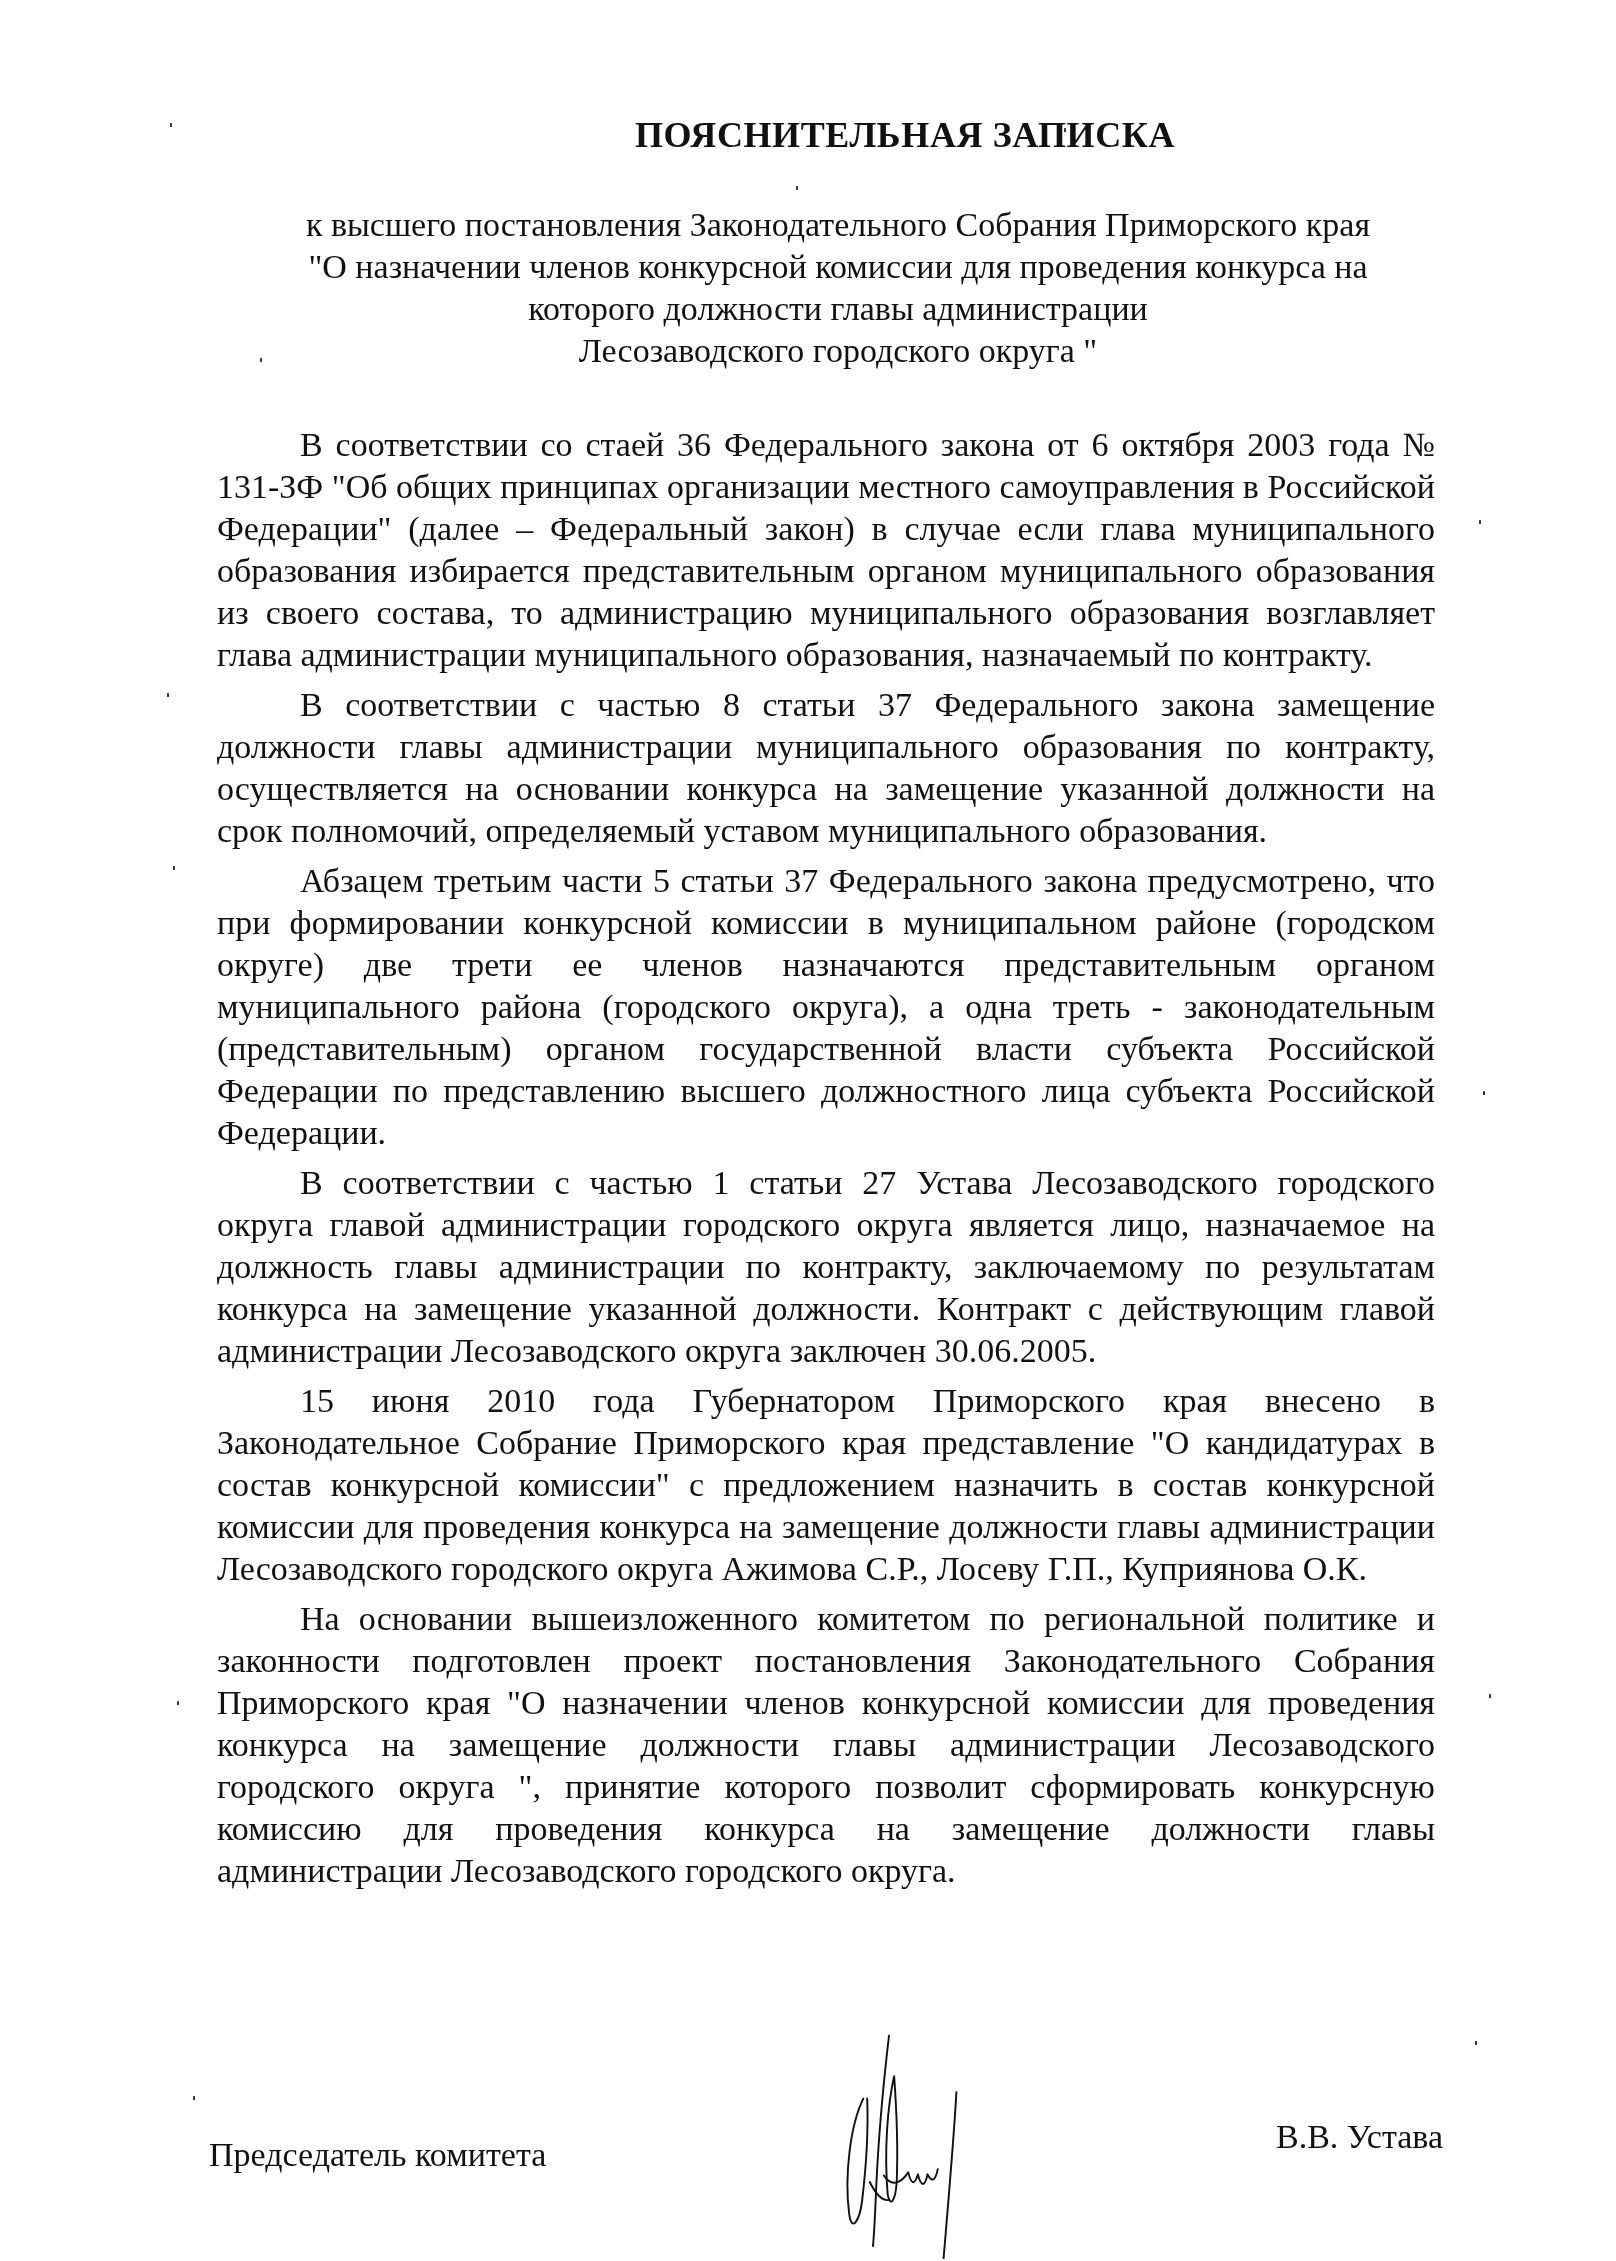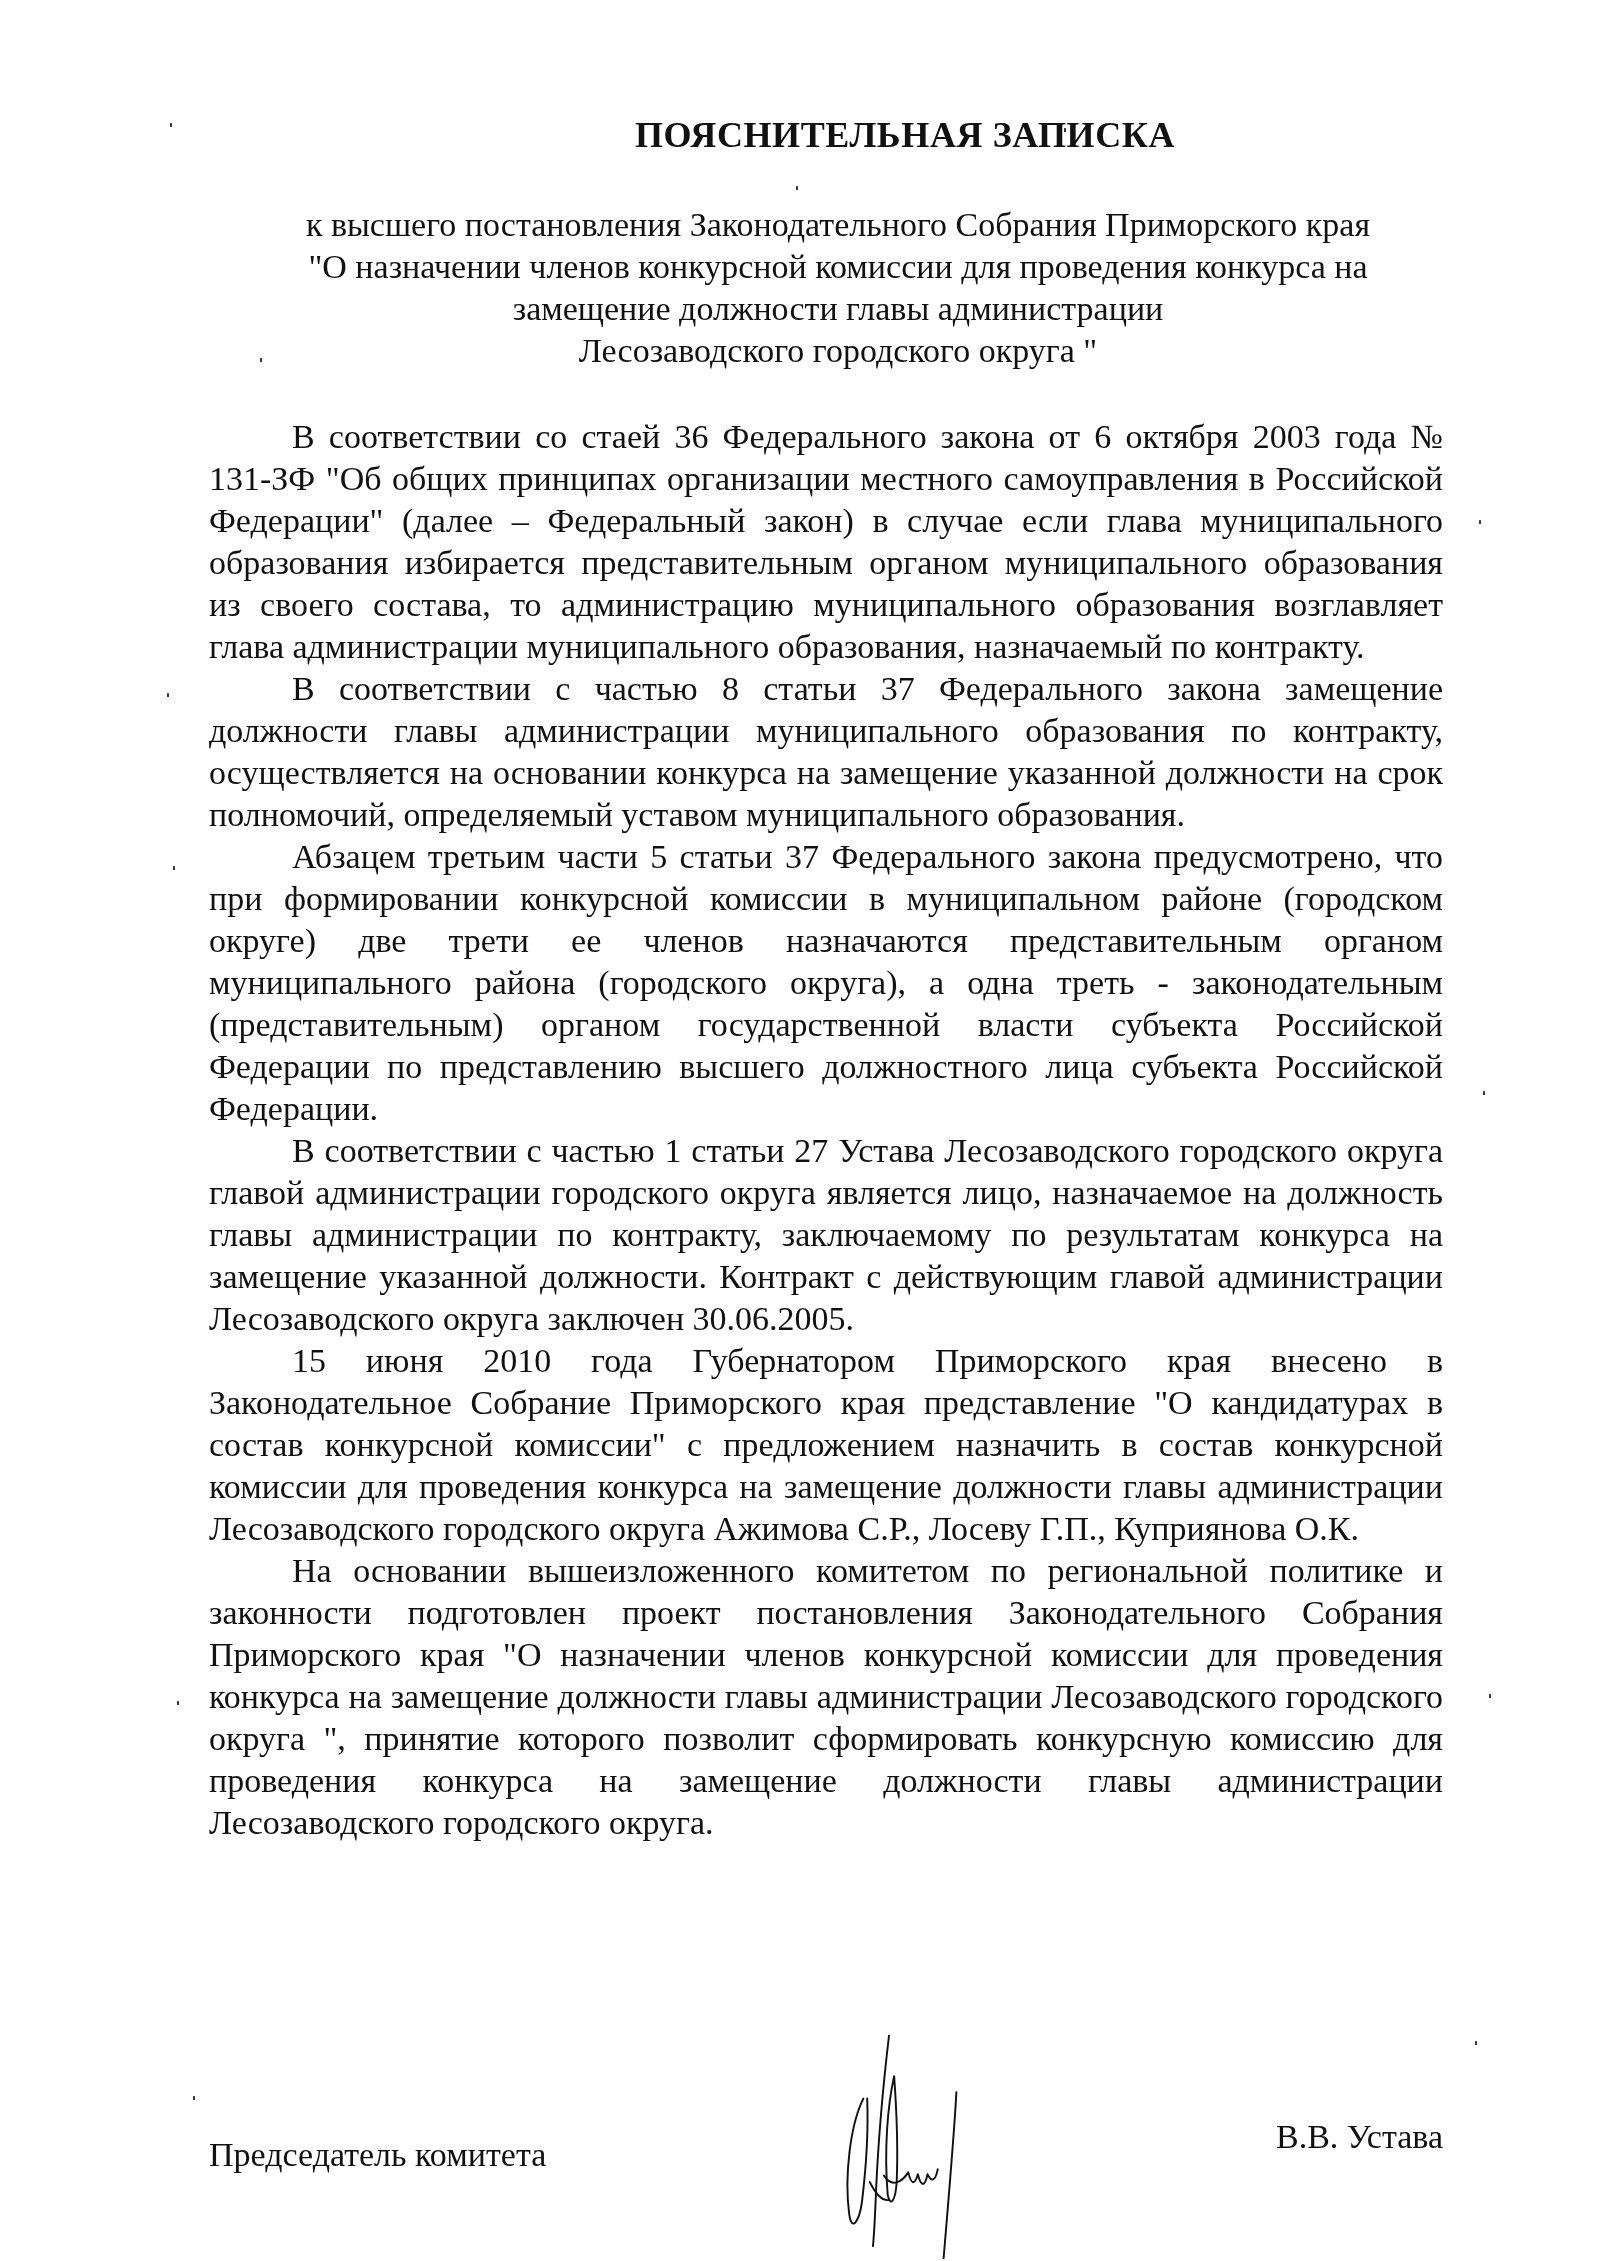--- a/index.html
+++ b/index.html
@@ -48,21 +48,21 @@
     .body {
       position: absolute;
       top: 416px;
       left: 209px;
       width: 1234px;
       font-size: 34px;
       line-height: 42px;
       text-align: justify;
     }
     .body p {
-      margin: 0;
+      margin: 8px;
       text-indent: 83px;
       text-align-last: left;
     }
     .signature-row {
       position: absolute;
       top: 2022px;
       left: 209px;
       width: 1234px;
       height: 239px;
     }
@@ -98,21 +98,21 @@
 </head>
 <body>
 
 <div class="page">
 
   <h1 class="title">ПОЯСНИТЕЛЬНАЯ ЗАПИСКА</h1>
 
   <div class="subtitle">
     <div>к высшего постановления Законодательного Собрания Приморского края</div>
     <div>"О назначении членов конкурсной комиссии для проведения конкурса на</div>
-    <div>замещение должности главы администрации</div>
+    <div>которого должности главы администрации</div>
     <div>Лесозаводского городского округа "</div>
   </div>
 
   <div class="body">
     <p>В соответствии со стаей 36 Федерального закона от 6 октября 2003 года № 131-ЗФ "Об общих принципах организации местного самоуправления в Российской Федерации" (далее – Федеральный закон) в случае если глава муниципального образования избирается представительным органом муниципального образования из своего состава, то администрацию муниципального образования возглавляет глава администрации муниципального образования, назначаемый по контракту.</p>
     <p>В соответствии с частью 8 статьи 37 Федерального закона замещение должности главы администрации муниципального образования по контракту, осуществляется на основании конкурса на замещение указанной должности на срок полномочий, определяемый уставом муниципального образования.</p>
     <p>Абзацем третьим части 5 статьи 37 Федерального закона предусмотрено, что при формировании конкурсной комиссии в муниципальном районе (городском округе) две трети ее членов назначаются представительным органом муниципального района (городского округа), а одна треть - законодательным (представительным) органом государственной власти субъекта Российской Федерации по представлению высшего должностного лица субъекта Российской Федерации.</p>
     <p>В соответствии с частью 1 статьи 27 Устава Лесозаводского городского округа главой администрации городского округа является лицо, назначаемое на должность главы администрации по контракту, заключаемому по результатам конкурса на замещение указанной должности. Контракт с действующим главой администрации Лесозаводского округа заключен 30.06.2005.</p>
     <p>15 июня 2010 года Губернатором Приморского края внесено в Законодательное Собрание Приморского края представление "О кандидатурах в состав конкурсной комиссии" с предложением назначить в состав конкурсной комиссии для проведения конкурса на замещение должности главы администрации Лесозаводского городского округа Ажимова С.Р., Лосеву Г.П., Куприянова О.К.</p>
     <p>На основании вышеизложенного комитетом по региональной политике и законности подготовлен проект постановления Законодательного Собрания Приморского края "О назначении членов конкурсной комиссии для проведения конкурса на замещение должности главы администрации Лесозаводского городского округа ", принятие которого позволит сформировать конкурсную комиссию для проведения конкурса на замещение должности главы администрации Лесозаводского городского округа.</p>

